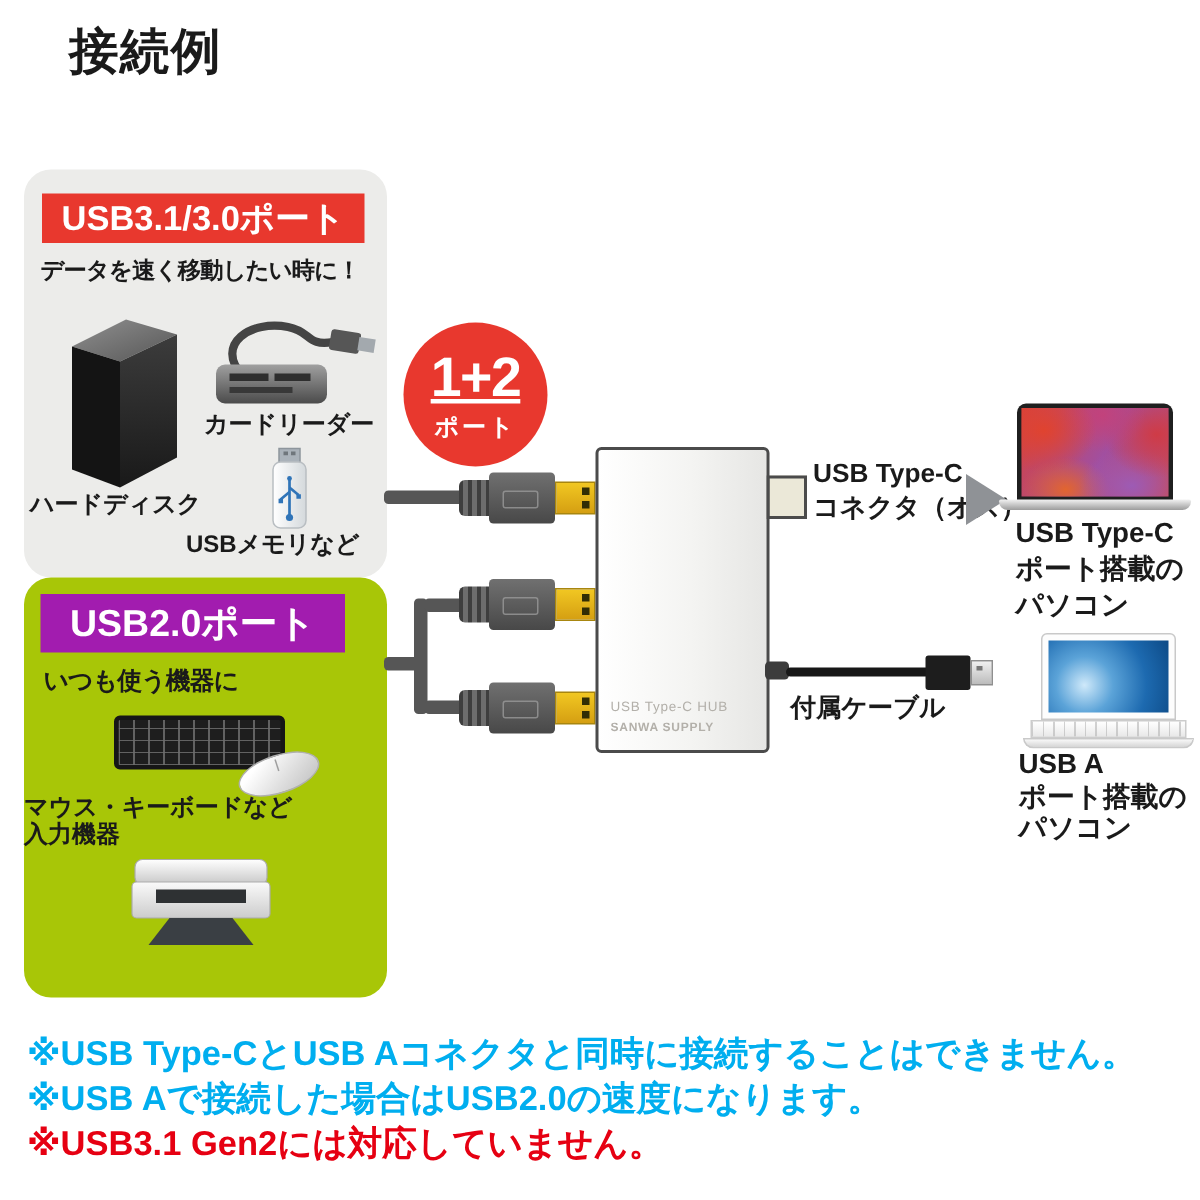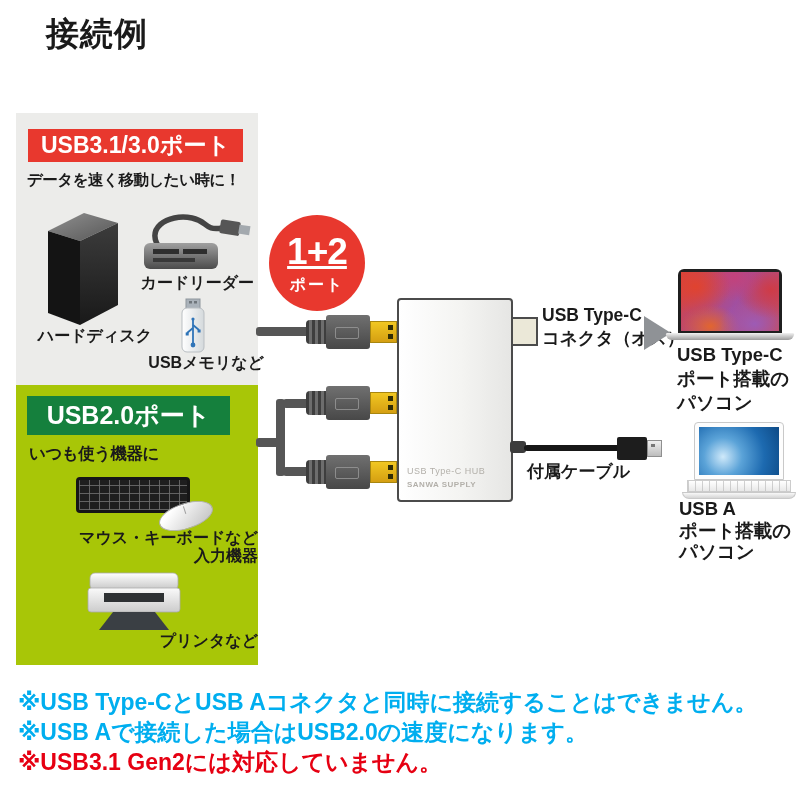--- a/index.html
+++ b/index.html
@@ -7,30 +7,30 @@
     width:800px;height:800px;position:relative;background:#ffffff;
     font-family:"Liberation Sans","DejaVu Sans",sans-serif;
     color:#1a1a1a;overflow:hidden;
   }
   .abs{position:absolute;}
 
   
   .page-title{left:22px;top:12px;font-size:33px;font-weight:bold;letter-spacing:1px;margin-left:24px;}
 
   
-  .panel{left:16px;width:242px;position:absolute;}
+  .panel{left:16px;width:242px;position:absolute;border-radius:18px;}
   .panel-usb3{top:113px;height:272px;background:#ececea;}
   .panel-usb2{top:385px;height:280px;background:#a8c607;}
 
   .hdr-red{position:absolute;left:12px;top:16px;width:215px;height:33px;background:#e8382e;
     color:#fff;font-weight:bold;font-size:23px;display:flex;align-items:center;justify-content:center;letter-spacing:0;}
-  .hdr-black{position:absolute;left:11px;top:11px;width:203px;height:39px;background:#15803d;
+  .hdr-black{position:absolute;left:11px;top:11px;width:203px;height:39px;background:#a21caf;
     color:#fff;font-weight:bold;font-size:25px;display:flex;align-items:center;justify-content:center;}
   .panel-sub{position:absolute;font-weight:bold;font-size:15.5px;white-space:nowrap;letter-spacing:-0.5px;}
-  .dev-label{position:absolute;font-weight:bold;font-size:16px;text-align:right;white-space:nowrap;}
+  .dev-label{position:absolute;font-weight:bold;font-size:16px;text-align:left;white-space:nowrap;}
 
   
   .badge{left:269px;top:215px;width:96px;height:96px;background:#e8382e;border-radius:50%;
     display:flex;flex-direction:column;align-items:center;justify-content:center;color:#fff;}
   .badge-main{font-size:37px;font-weight:bold;line-height:44px;letter-spacing:-1px;text-decoration:underline;}
   .badge-sub{font-size:16px;font-weight:bold;letter-spacing:2px;margin-top:1px;text-align:center;}
 
   
   .cable{position:absolute;background:#565656;border-radius:3px;}
   .plug{position:absolute;display:flex;align-items:center;height:34px;}
@@ -196,21 +196,20 @@
       <linearGradient id="prbody" x1="0" y1="0" x2="0" y2="1">
         <stop offset="0" stop-color="#fafafa"></stop>
           <stop offset="1" stop-color="#cccccc"></stop>
       </linearGradient>
     </defs>
     <rect x="8" y="2" width="88" height="17" rx="5" fill="url(#prtop)" stroke="#ababab" stroke-width=".8"></rect>
     <rect x="6" y="17" width="92" height="24" rx="3" fill="url(#prbody)" stroke="#ababab" stroke-width=".8"></rect>
     <rect x="22" y="22" width="60" height="9" fill="#2e3133"></rect>
     <polygon points="31,41 73,41 87,59 17,59" fill="#3a3f44"></polygon>
   </svg>
-  <div class="dev-label" style="left:0;top:246px;width:242px;">プリンタなど</div>
 </div>
 
 <div class="abs badge">
   <div class="badge-main">1+2</div>
   <div class="badge-sub">ポート</div>
 </div>
 
 <div class="cable" style="left:256px;top:327px;width:54px;height:9px;"></div>
 <div class="cable" style="left:256px;top:438px;width:26px;height:9px;"></div>
 <div class="cable" style="left:276px;top:399px;width:9px;height:77px;"></div>

